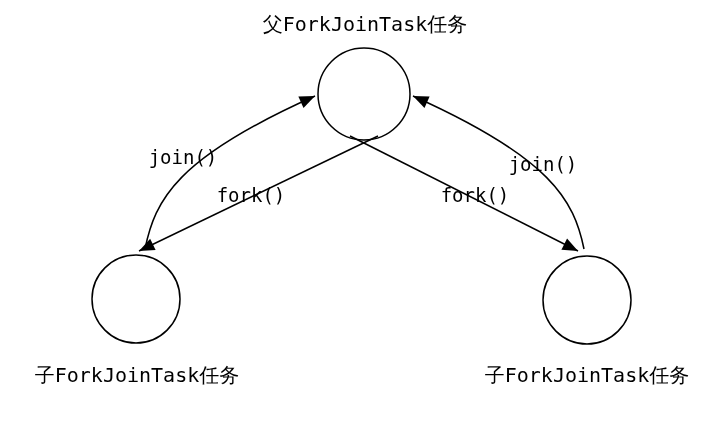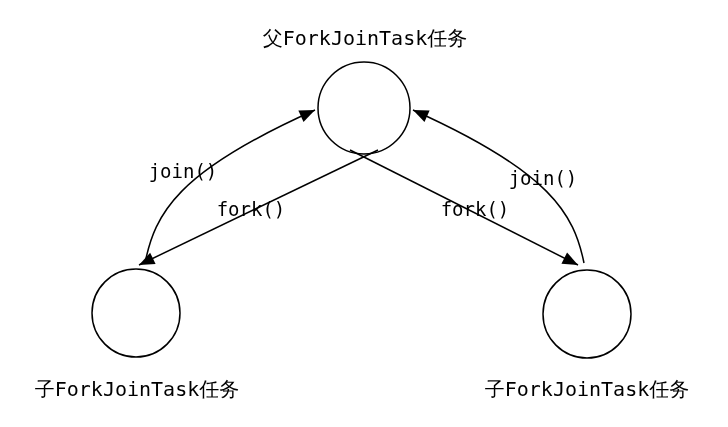--- a/index.html
+++ b/index.html
@@ -13,21 +13,20 @@
     height: 427px;
     background: var(--bg-color);
     overflow: hidden;
     font-family: "DejaVu Sans Mono", "Liberation Mono", monospace;
   }
   .canvas {
     position: relative;
     width: 728px;
     height: 305px;
     background: var(--bg-color);
-    margin-top: 14px;
   }
   svg { display: block; }
   .node {
     fill: none;
     stroke: var(--stroke-color);
     stroke-width: 1.5;
   }
   .edge {
     fill: none;
     stroke: var(--stroke-color);

